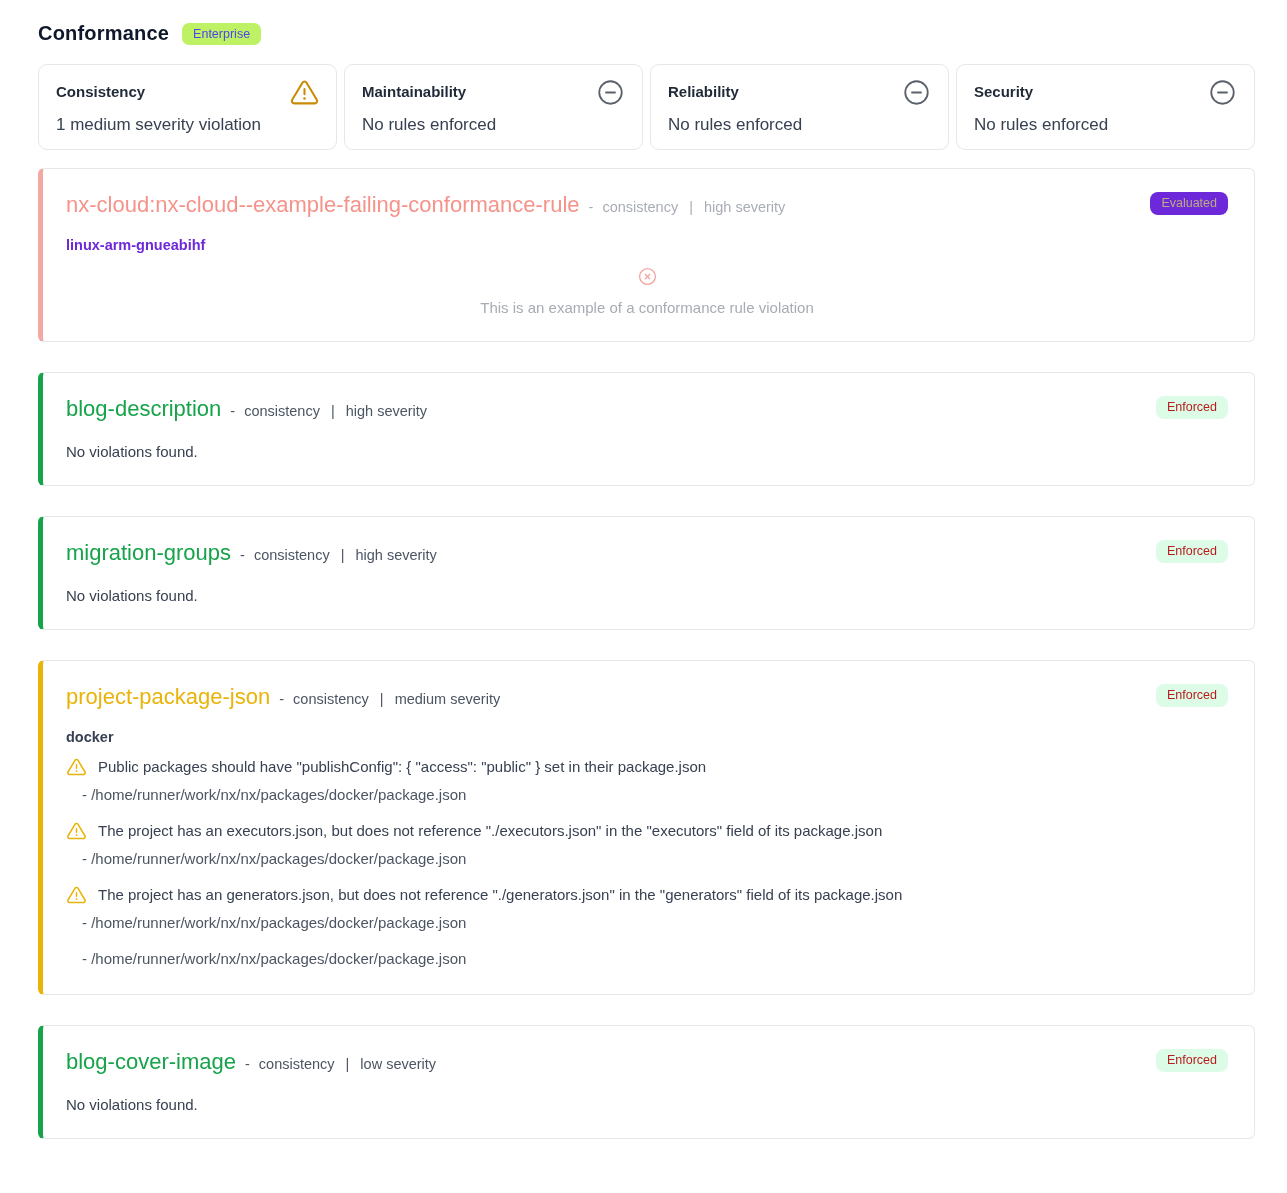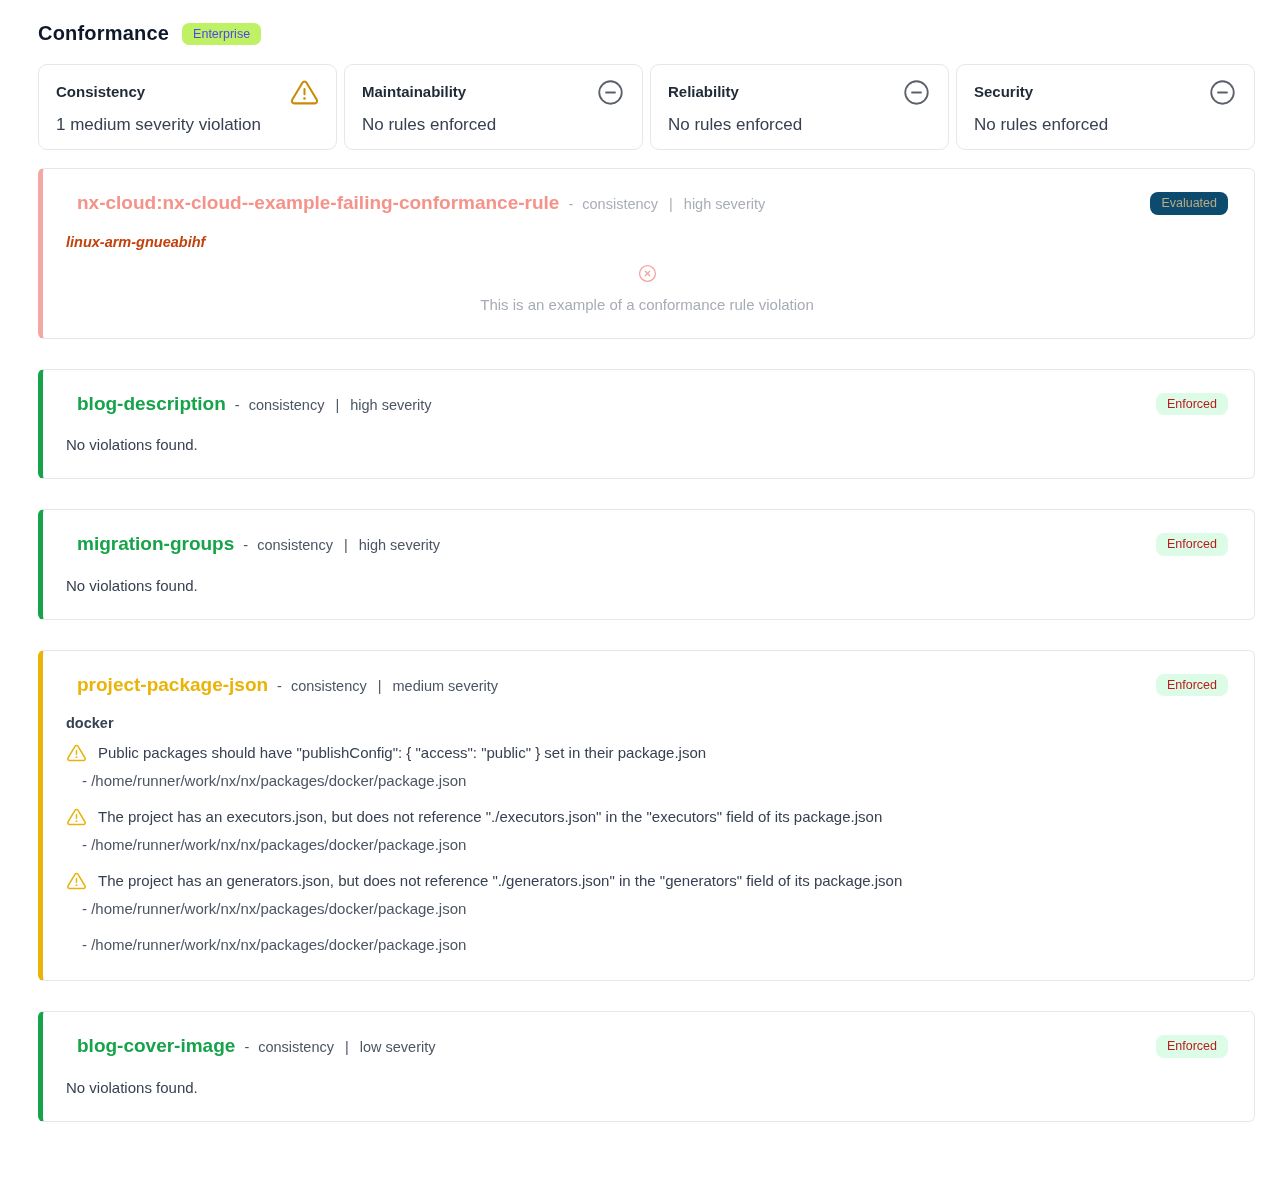--- a/index.html
+++ b/index.html
@@ -43,39 +43,39 @@
   .rule-card {
     margin-top: 30px;
     border: 1px solid #e5e7eb; border-radius: 6px;
     border-left-width: 5px; border-left-style: solid;
     padding: 23px 26px 25px 23px;
     background: #fff;
   }
   .rule-card.first { margin-top: 18px; }
   .rule-head { display: flex; align-items: flex-start; justify-content: space-between; }
   .rule-title-line { display: flex; align-items: baseline; gap: 9px; }
-  .rule-title { font-size: 19px; font-weight: 700; cursor: pointer; margin-left: 11px; }
+  .rule-title { font-size: 22px; font-weight: 400; cursor: pointer; }
   .rule-meta { font-size: 14.5px; color: #4b5563; display: flex; align-items: baseline; gap: 9px; }
   .rule-meta .pipe { padding: 0 2px; }
   .rule-body { font-size: 15px; color: #374151; margin-top: 21px; }
   .project-name { font-size: 14.5px; font-weight: 700; color: #374151; margin-top: 19px; }
 
   .pill {
     font-size: 12.5px; line-height: 1;
     padding: 5px 11px; border-radius: 8px;
     white-space: nowrap;
   }
   .pill-enforced { background: #dcfce7; color: #b91c1c; }
-  .pill-evaluated { background: #0c4a6e; color: #bcab83; }
+  .pill-evaluated { background: #6d28d9; color: #bcab83; }
 
   
   .card-failing { border-left-color: #f3a8a3; }
   .card-failing .rule-title { color: #f5938a; }
   .card-failing .rule-meta { color: #a9adb5; }
-  .card-failing .project-name { color: #c2410c; font-style: italic; }
+  .card-failing .project-name { color: #6d28d9; }
   .card-green { border-left-color: #16a34a; }
   .card-green .rule-title { color: #16a34a; }
   .card-amber { border-left-color: #eab308; }
   .card-amber .rule-title { color: #eab308; }
 
   
   .violation-item { margin-top: 11px; }
   .violation-msg-row { display: flex; align-items: center; gap: 11px; }
   .violation-msg-row .icon-warning-sm svg { width: 21px; height: 20px; display: block; margin-top: 1px; }
   .violation-msg { font-size: 15px; color: #374151; line-height: 21px; }

